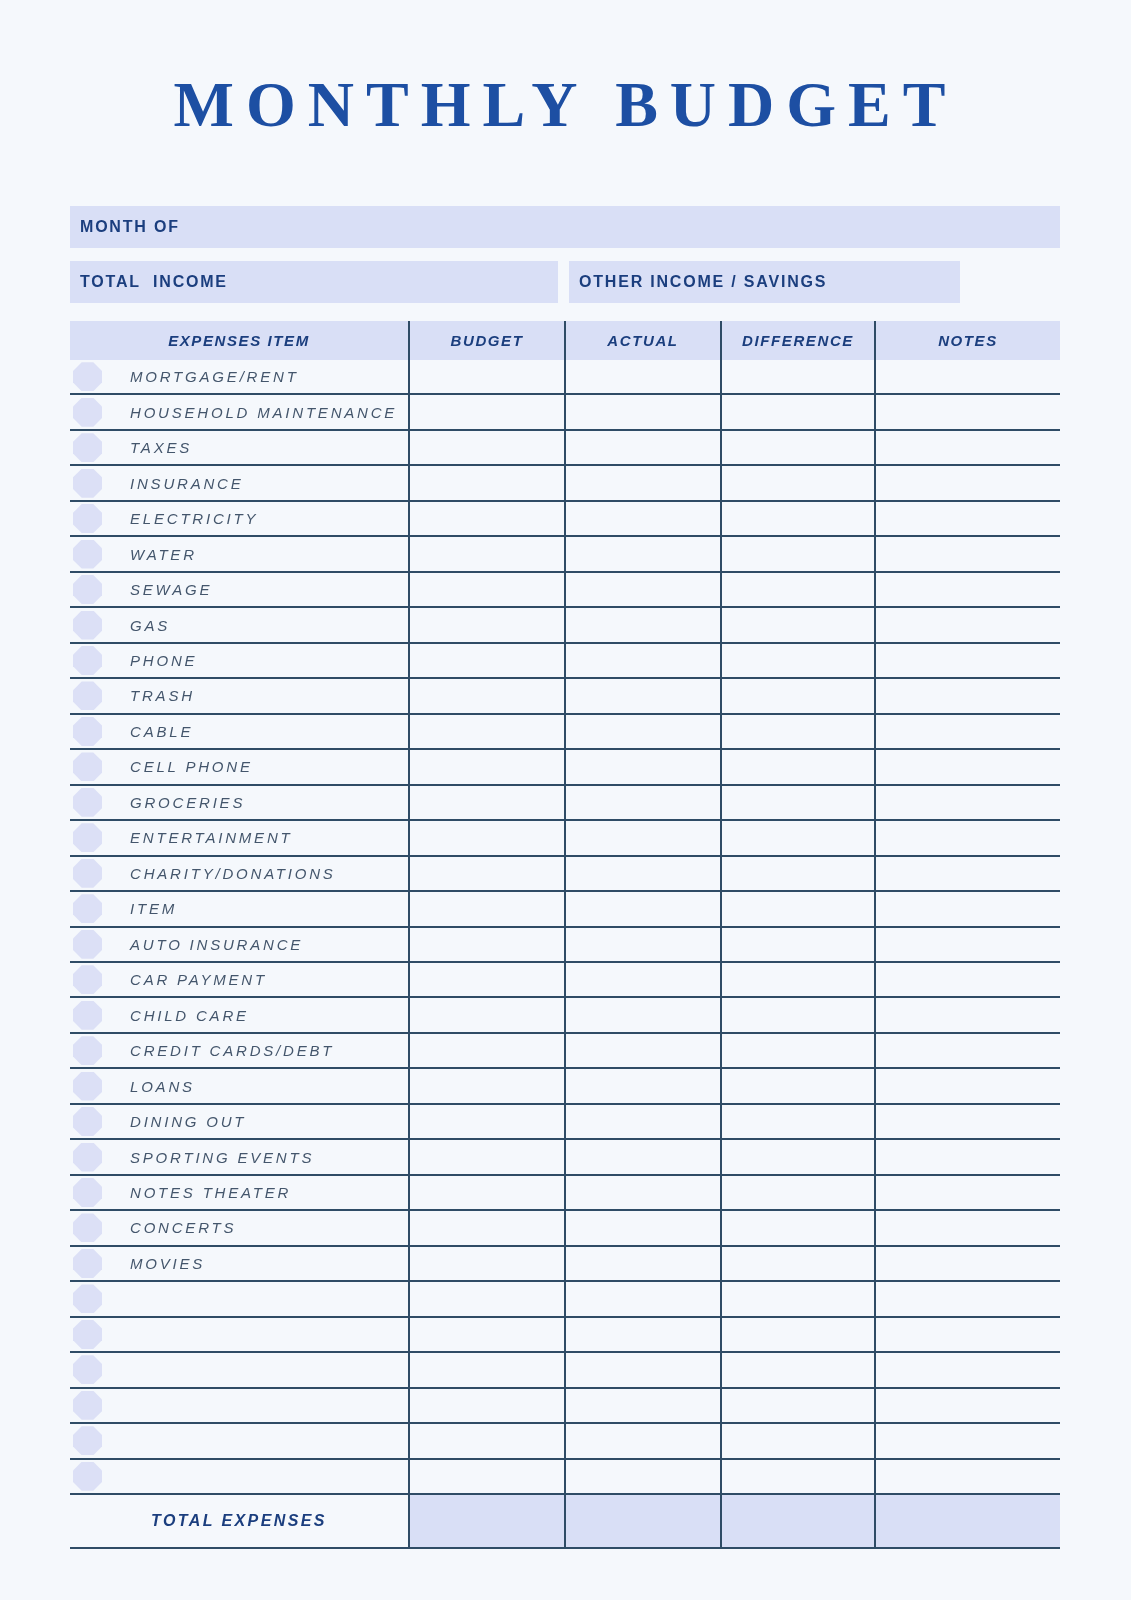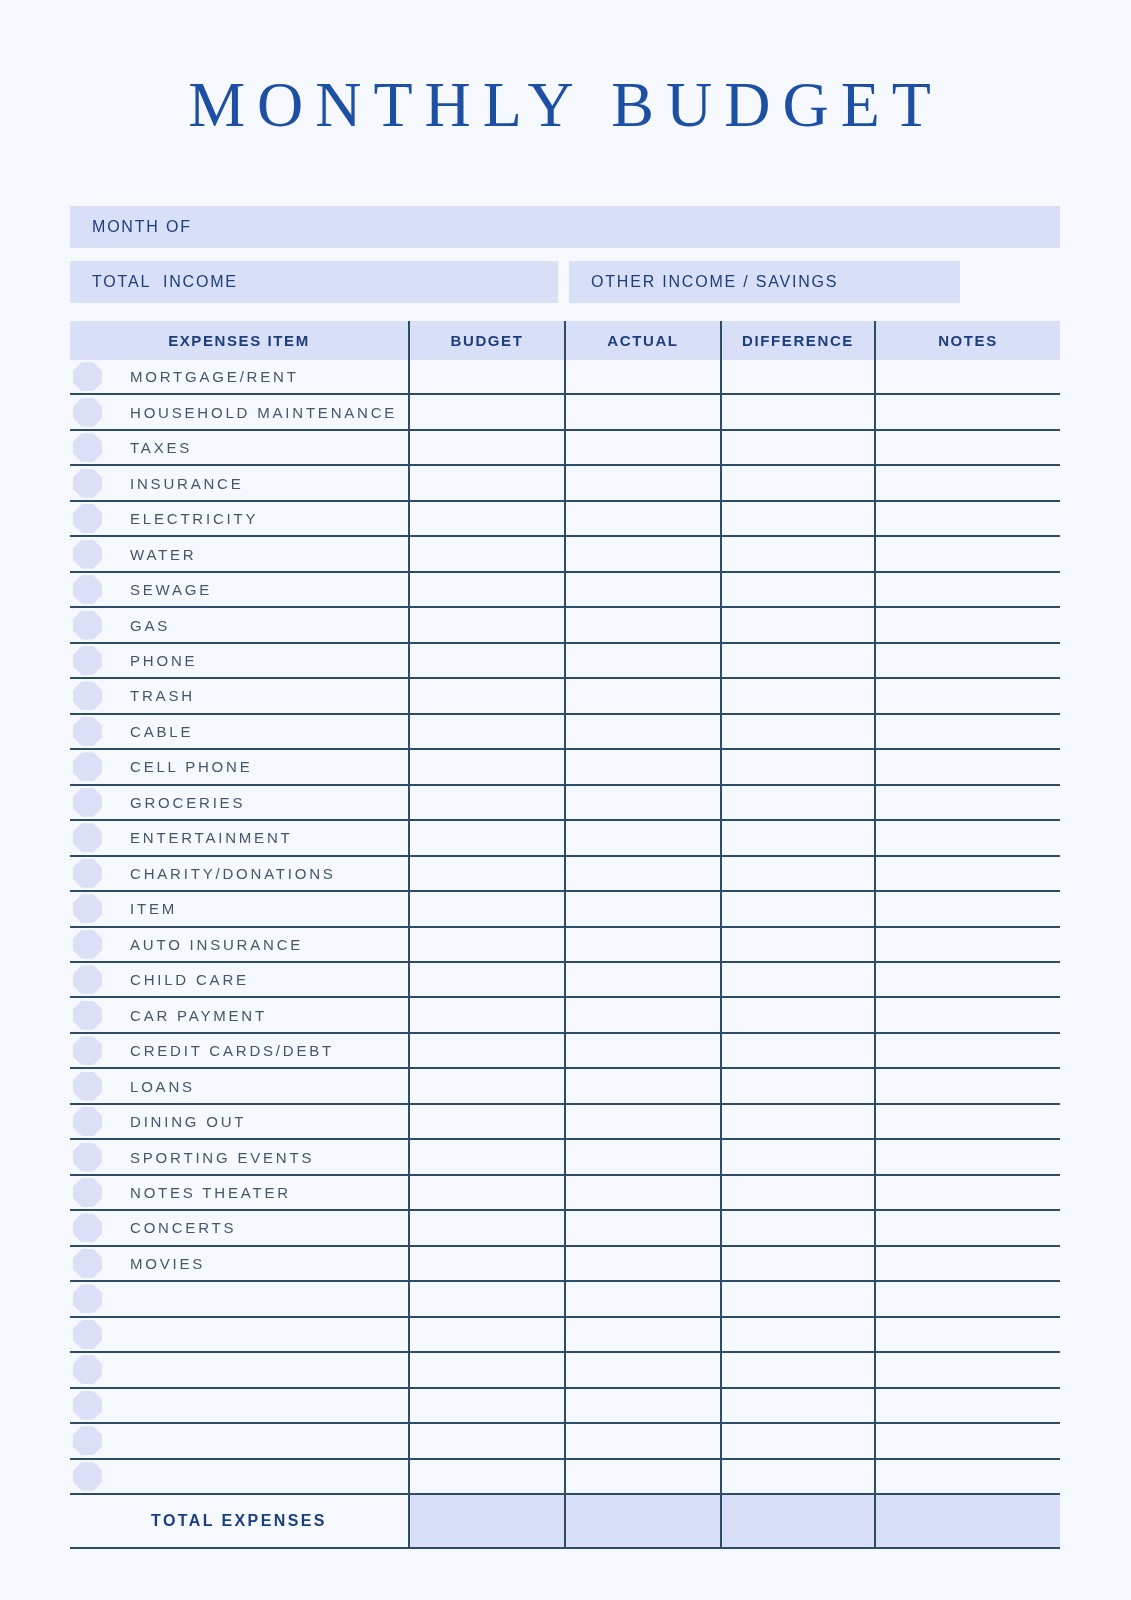--- a/index.html
+++ b/index.html
@@ -9,43 +9,44 @@
     font-family:"Liberation Sans",sans-serif;
     -webkit-font-smoothing:antialiased;
   }
   .page{position:relative;width:1131px;height:1600px;overflow:hidden;}
 
   
   .title{
     position:absolute;top:68px;left:0;right:0;margin:0;
     text-align:center;
     font-family:"Liberation Serif","DejaVu Serif",serif;
-    font-weight:400;font-size:64px;letter-spacing:12px;
+    font-weight:700;font-size:64px;letter-spacing:12px;
     color:#1d4fa3;white-space:pre;
   }
 
   
   .band{
     position:absolute;background:#d9dff6;height:42px;
     display:flex;align-items:center;box-sizing:border-box;
   }
   .band-label{
-    font-weight:400;font-size:16px;letter-spacing:1.8px;
-    color:#1b3e7e;padding-left:22px;white-space:pre;
+    font-weight:700;font-size:16px;letter-spacing:1.8px;
+    color:#1b3e7e;padding-left:10px;white-space:pre;
   }
   .month-band{left:70px;top:206px;width:990px;}
   .income-band-left{left:70px;top:261px;width:488px;}
   .income-band-right{left:569px;top:261px;width:391px;}
 
   
   .table{position:absolute;left:70px;top:321px;width:990px;}
   .grid-row{
     display:grid;
     grid-template-columns:338px 156px 156px 154px 186px;
     box-sizing:border-box;
+    font-style:italic;
   }
   .thead{height:39px;background:#d9dff6;}
   .hcell{
     display:flex;align-items:center;justify-content:center;
     font-weight:700;font-size:15px;letter-spacing:1.6px;color:#1b3e7e;
     box-sizing:border-box;
   }
   .vline{border-left:2px solid #2f4c66;}
   .trow{height:35.47px;border-bottom:2px solid #2f4c66;}
   .cell{box-sizing:border-box;}
@@ -262,31 +263,31 @@
             <span class="item-label">AUTO INSURANCE</span>
           </div>
           <div class="cell vline"></div>
           <div class="cell vline"></div>
           <div class="cell vline"></div>
           <div class="cell vline"></div>
         </div>
         <div class="grid-row trow">
           <div class="cell c0">
             <span class="bullet"></span>
+            <span class="item-label">CAR PAYMENT</span>
+          </div>
+          <div class="cell vline"></div>
+          <div class="cell vline"></div>
+          <div class="cell vline"></div>
+          <div class="cell vline"></div>
+        </div>
+        <div class="grid-row trow">
+          <div class="cell c0">
+            <span class="bullet"></span>
             <span class="item-label">CHILD CARE</span>
-          </div>
-          <div class="cell vline"></div>
-          <div class="cell vline"></div>
-          <div class="cell vline"></div>
-          <div class="cell vline"></div>
-        </div>
-        <div class="grid-row trow">
-          <div class="cell c0">
-            <span class="bullet"></span>
-            <span class="item-label">CAR PAYMENT</span>
           </div>
           <div class="cell vline"></div>
           <div class="cell vline"></div>
           <div class="cell vline"></div>
           <div class="cell vline"></div>
         </div>
         <div class="grid-row trow">
           <div class="cell c0">
             <span class="bullet"></span>
             <span class="item-label">CREDIT CARDS/DEBT</span>

